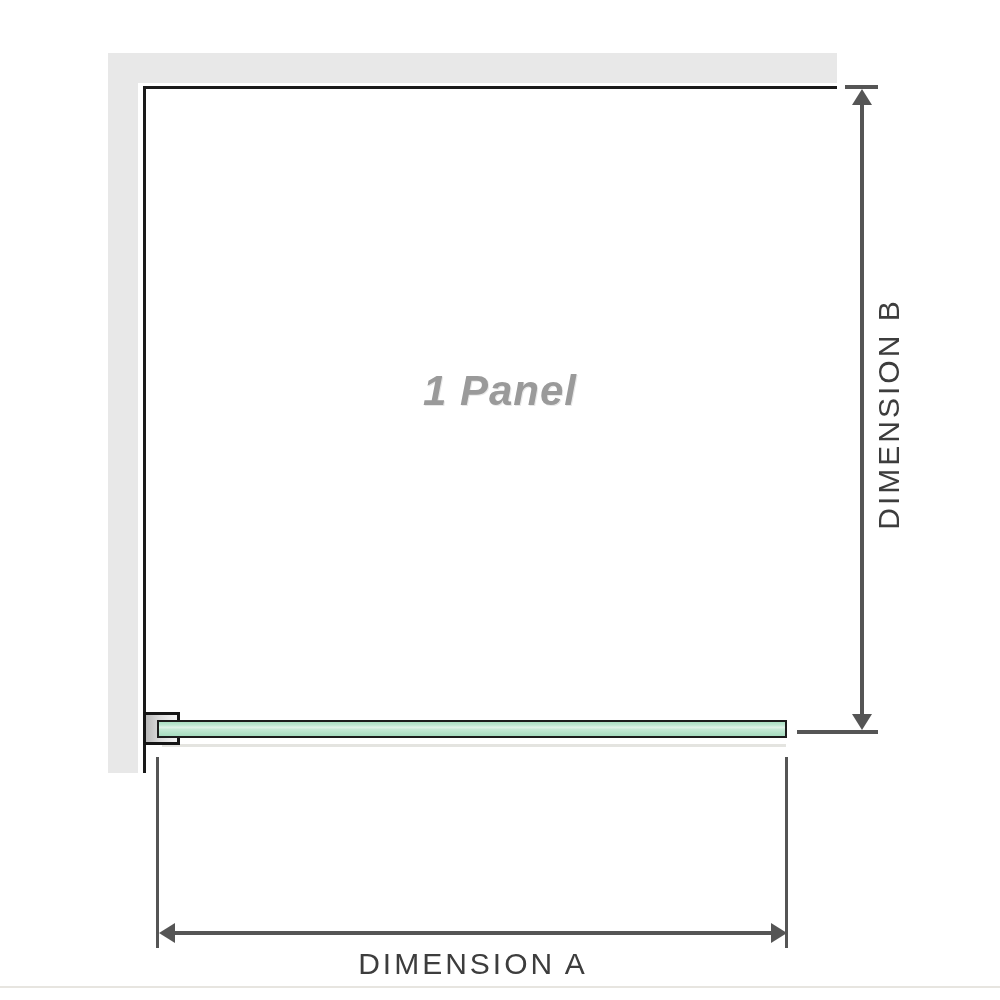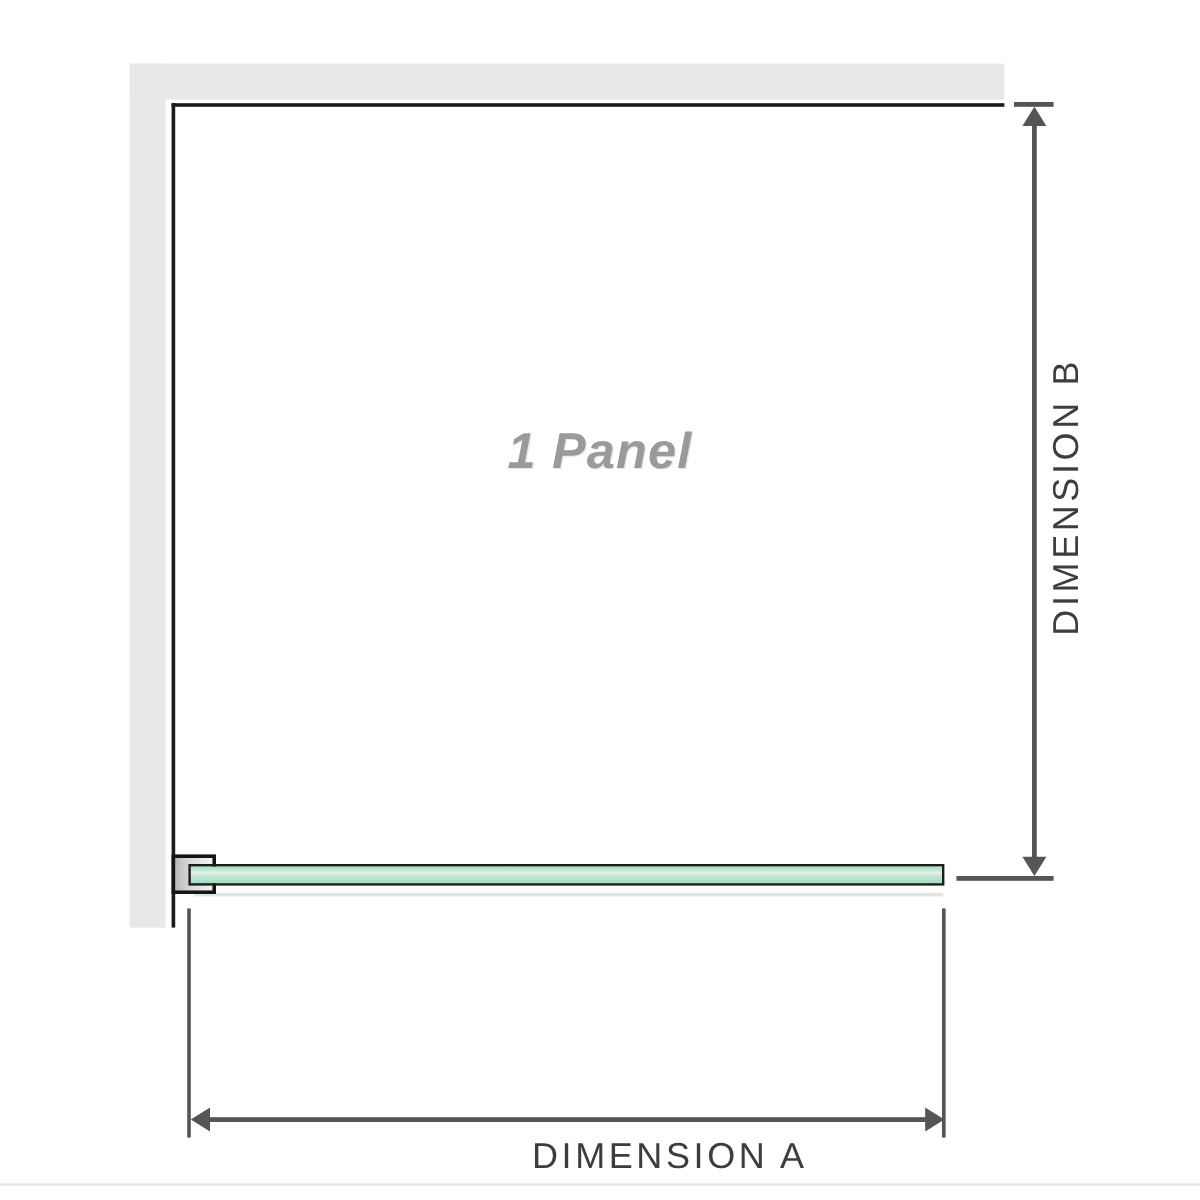--- a/index.html
+++ b/index.html
@@ -77,38 +77,38 @@
   }
   .arrow-right {
     left: 771px; top: 923px;
     border-top: 10px solid transparent;
     border-bottom: 10px solid transparent;
     border-left: 16px solid #555555;
   }
 
   
   .panel-label {
-    left: 300px; top: 352px; width: 400px;
+    left: 300px; top: 367px; width: 400px;
     text-align: center;
     font-size: 42px;
     font-weight: bold;
     font-style: italic;
     color: #9a9a9a;
     letter-spacing: 1px;
     text-shadow: 1px 1px 0 #e8e8e8;
   }
   .dim-label {
     color: #3d3d3d;
     font-size: 30px;
     letter-spacing: 3px;
     white-space: nowrap;
   }
   .dimA-label {
     left: 273px; top: 947px; width: 400px;
-    text-align: right;
+    text-align: center;
   }
   .dimB-label {
     left: 738px; top: 398px; width: 300px; height: 32px;
     text-align: center;
     transform: rotate(-90deg);
     transform-origin: 50% 50%;
   }
 
   
   .bottom-rule {

